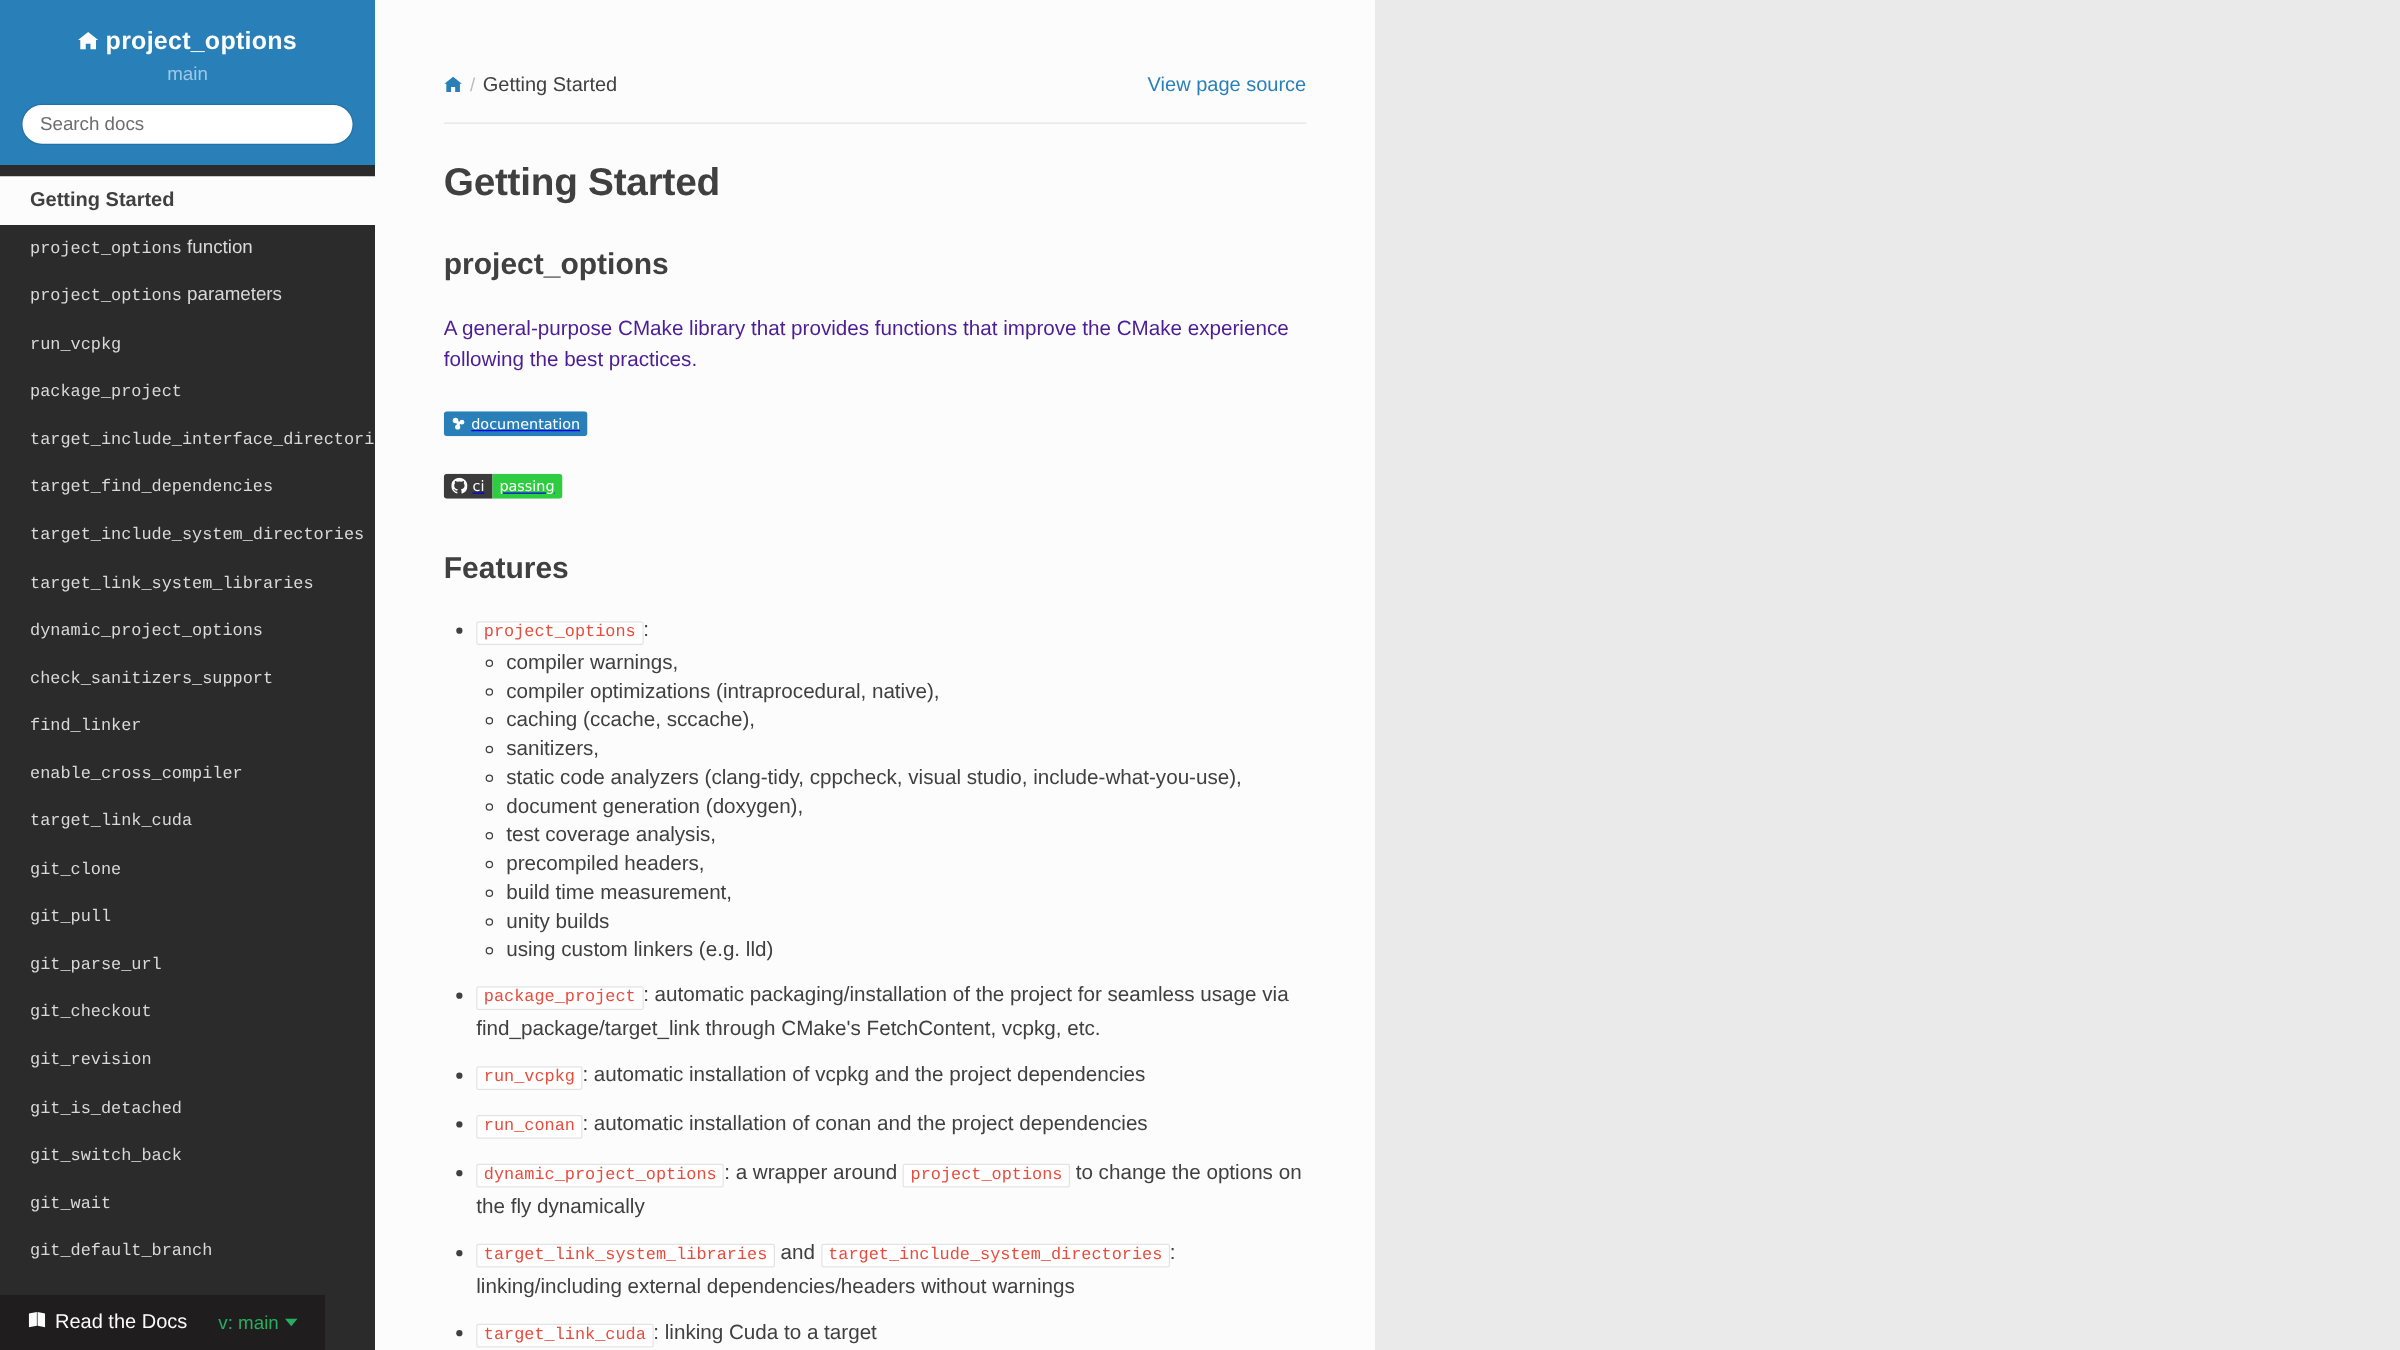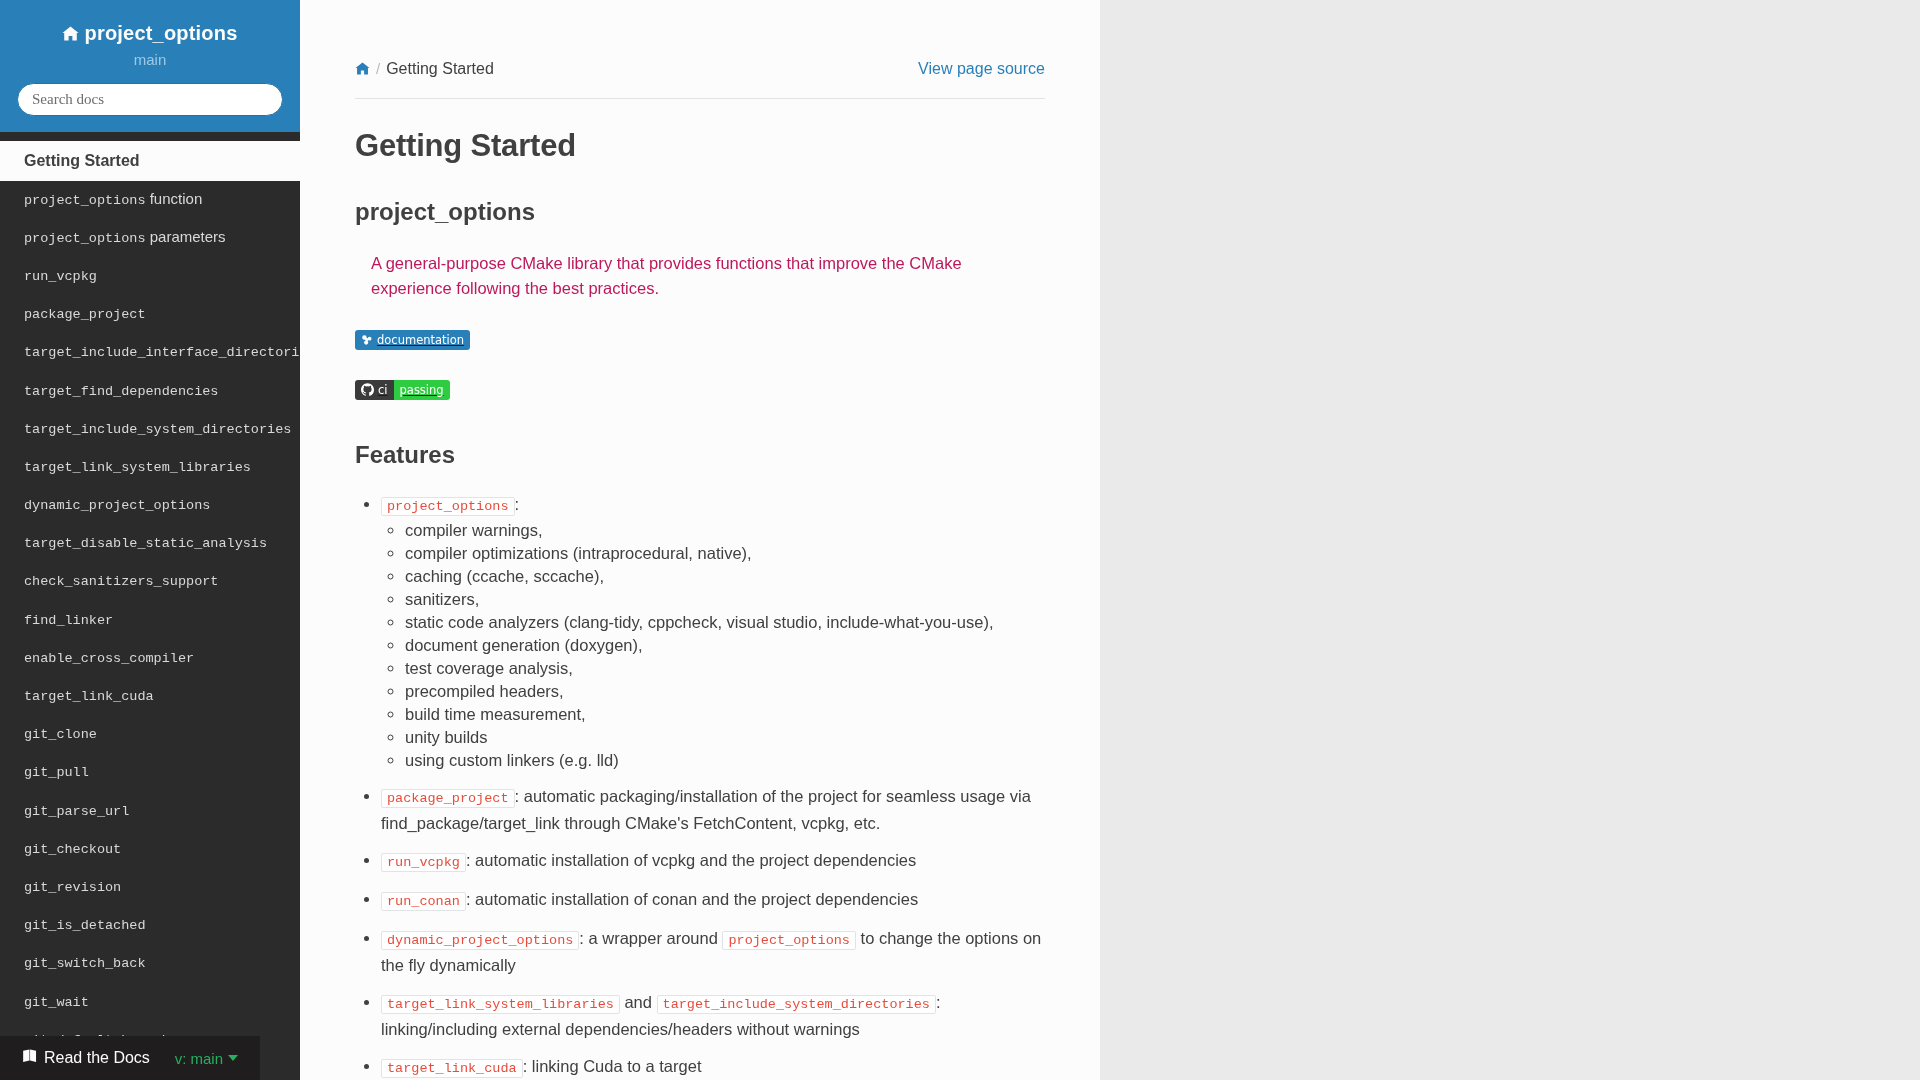--- a/index.html
+++ b/index.html
@@ -62,21 +62,21 @@
   }
   #search-input {
     width: 100%;
     box-sizing: border-box;
     border: 1px solid #2472a4;
     border-radius: 50px;
     padding: 7px 14px;
     font-size: 15px;
     color: #8b5cf6;
     background: #fff;
-    font-family: Liberation Serif, serif;
+    font-family: Liberation Sans, sans-serif;
     outline: none;
   }
   #search-input::placeholder { color: #6d6d6d; }
 
   #sidebar-nav {
     background: #2b2b2b;
     padding-top: 9px;
     height: 100%;
   }
   .nav-caption {
@@ -188,24 +188,24 @@
   }
   h2.doc-h2 {
     font-size: 24px;
     font-weight: bold;
     color: #404040;
     margin: 34px 0 0 0;
     line-height: 1.2;
   }
   h2.doc-h2.spaced-more { margin-top: 40px; }
   p.doc-p {
-    margin: 24px 0 0 16px;
+    margin: 24px 0 0 0;
     font-size: 16.5px;
     line-height: 25px;
-    color: #be185d;
+    color: #4c1d95;
   }
 
   
   .badge-row { margin-top: 26px; }
   .badge {
     display: inline-flex;
     align-items: stretch;
     height: 20px;
     border-radius: 3px;
     overflow: hidden;
@@ -302,23 +302,20 @@
             <a class="nav-item" href="#"><span class="mono">target_find_dependencies</span></a>
           </li>
           <li>
             <a class="nav-item" href="#"><span class="mono">target_include_system_directories</span></a>
           </li>
           <li>
             <a class="nav-item" href="#"><span class="mono">target_link_system_libraries</span></a>
           </li>
           <li>
             <a class="nav-item" href="#"><span class="mono">dynamic_project_options</span></a>
-          </li>
-          <li>
-            <a class="nav-item" href="#"><span class="mono">target_disable_static_analysis</span></a>
           </li>
           <li>
             <a class="nav-item" href="#"><span class="mono">check_sanitizers_support</span></a>
           </li>
           <li>
             <a class="nav-item" href="#"><span class="mono">find_linker</span></a>
           </li>
           <li>
             <a class="nav-item" href="#"><span class="mono">enable_cross_compiler</span></a>
           </li>

